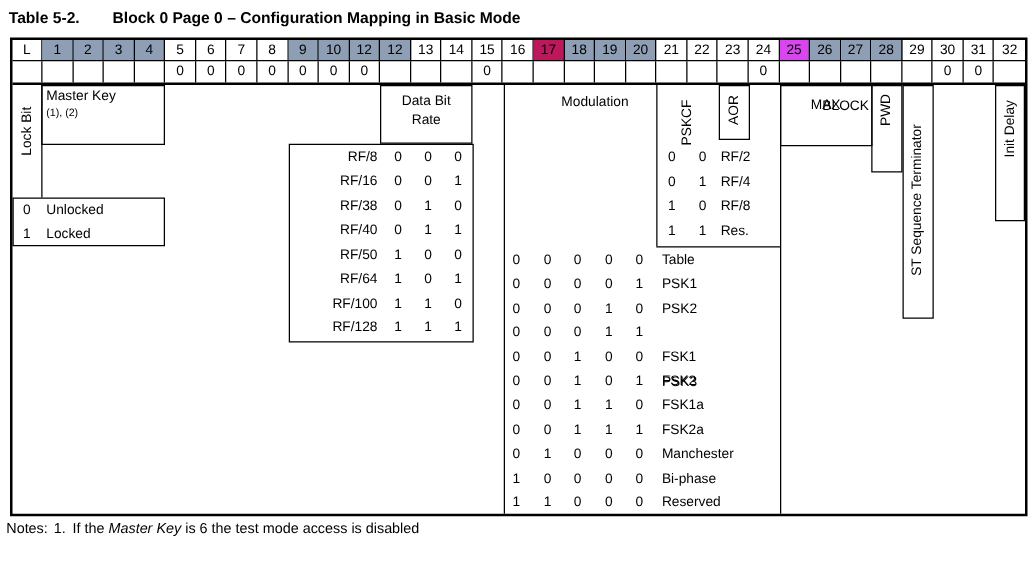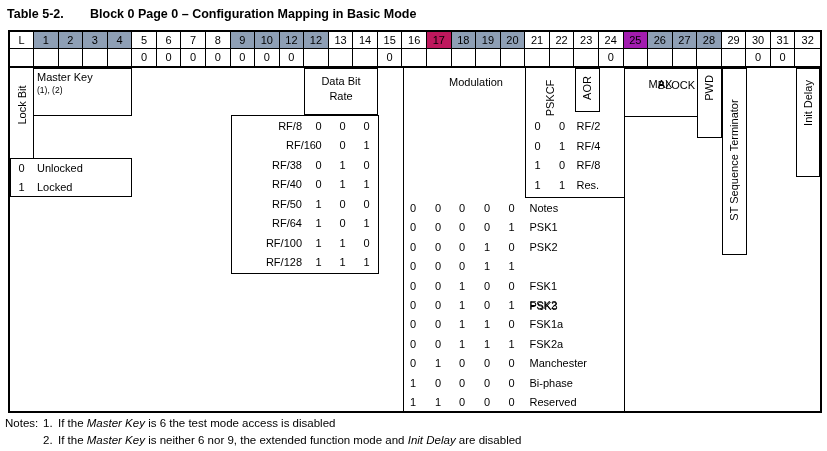--- a/index.html
+++ b/index.html
@@ -58,21 +58,21 @@
       <div class="hcell">15</div>
       <div class="hcell">16</div>
       <div class="hcell" style="background: #be185d;">17</div>
       <div class="hcell" style="background: rgb(142, 159, 181);">18</div>
       <div class="hcell" style="background: rgb(142, 159, 181);">19</div>
       <div class="hcell" style="background: rgb(142, 159, 181);">20</div>
       <div class="hcell">21</div>
       <div class="hcell">22</div>
       <div class="hcell">23</div>
       <div class="hcell">24</div>
-      <div class="hcell" style="background: #a21caf;">25</div>
+      <div class="hcell" style="background: #d946ef;">25</div>
       <div class="hcell" style="background: rgb(142, 159, 181);">26</div>
       <div class="hcell" style="background: rgb(142, 159, 181);">27</div>
       <div class="hcell" style="background: rgb(142, 159, 181);">28</div>
       <div class="hcell">29</div>
       <div class="hcell">30</div>
       <div class="hcell">31</div>
       <div class="hcell">32</div>
     </div>
   <div class="hdr" id="hdr2">
       <div class="hcell"></div>
@@ -141,21 +141,21 @@
 
   <div id="overlay">
       <span class="t" style="left: 21.5px; top: 167.5px;">0</span>
       <span class="t al" style="left: 37px; top: 167.5px;">Unlocked</span>
       <span class="t" style="left: 21.5px; top: 187px;">1</span>
       <span class="t al" style="left: 37px; top: 187px;">Locked</span>
       <span class="t ar" style="left: 302px; top: 125.5px;">RF/8</span>
       <span class="t" style="left: 318.5px; top: 125.5px;">0</span>
       <span class="t" style="left: 342.5px; top: 125.5px;">0</span>
       <span class="t" style="left: 366.5px; top: 125.5px;">0</span>
-      <span class="t ar" style="left: 316px; top: 145px;">RF/16</span>
+      <span class="t ar" style="left: 302px; top: 145px;">RF/16</span>
       <span class="t" style="left: 318.5px; top: 145px;">0</span>
       <span class="t" style="left: 342.5px; top: 145px;">0</span>
       <span class="t" style="left: 366.5px; top: 145px;">1</span>
       <span class="t ar" style="left: 302px; top: 164.5px;">RF/38</span>
       <span class="t" style="left: 318.5px; top: 164.5px;">0</span>
       <span class="t" style="left: 342.5px; top: 164.5px;">1</span>
       <span class="t" style="left: 366.5px; top: 164.5px;">0</span>
       <span class="t ar" style="left: 302px; top: 184px;">RF/40</span>
       <span class="t" style="left: 318.5px; top: 184px;">0</span>
       <span class="t" style="left: 342.5px; top: 184px;">1</span>
@@ -174,21 +174,21 @@
       <span class="t" style="left: 366.5px; top: 242.5px;">0</span>
       <span class="t ar" style="left: 302px; top: 262px;">RF/128</span>
       <span class="t" style="left: 318.5px; top: 262px;">1</span>
       <span class="t" style="left: 342.5px; top: 262px;">1</span>
       <span class="t" style="left: 366.5px; top: 262px;">1</span>
       <span class="t" style="left: 413px; top: 208px;">0</span>
       <span class="t" style="left: 438px; top: 208px;">0</span>
       <span class="t" style="left: 462px; top: 208px;">0</span>
       <span class="t" style="left: 487px; top: 208px;">0</span>
       <span class="t" style="left: 511.5px; top: 208px;">0</span>
-      <span class="t al" style="left: 529.5px; top: 208px;">Notes</span>
+      <span class="t al" style="left: 529.5px; top: 208px;">Table</span>
       <span class="t" style="left: 413px; top: 227.4px;">0</span>
       <span class="t" style="left: 438px; top: 227.4px;">0</span>
       <span class="t" style="left: 462px; top: 227.4px;">0</span>
       <span class="t" style="left: 487px; top: 227.4px;">0</span>
       <span class="t" style="left: 511.5px; top: 227.4px;">1</span>
       <span class="t al" style="left: 529.5px; top: 227.4px;">PSK1</span>
       <span class="t" style="left: 413px; top: 246.8px;">0</span>
       <span class="t" style="left: 438px; top: 246.8px;">0</span>
       <span class="t" style="left: 462px; top: 246.8px;">0</span>
       <span class="t" style="left: 487px; top: 246.8px;">1</span>
@@ -251,15 +251,14 @@
       <span class="t" style="left: 537.5px; top: 165px;">1</span>
       <span class="t" style="left: 562px; top: 165px;">0</span>
       <span class="t al" style="left: 576.5px; top: 165px;">RF/8</span>
       <span class="t" style="left: 537.5px; top: 184.5px;">1</span>
       <span class="t" style="left: 562px; top: 184.5px;">1</span>
       <span class="t al" style="left: 576.5px; top: 184.5px;">Res.</span>
     </div>
 
   <div class="notes" id="notes">
       <div class="note-line"><span class="note-label">Notes:</span><span class="note-num">1.</span><span>If the </span><span class="it">Master Key</span><span> is 6 the test mode access is disabled</span></div>
-      <div class="note-line"><span class="note-label">&nbsp;</span><span class="note-num">2.</span><span>If the </span><span class="it">Master Key</span><span> is neither 6 nor 9, the extended function mode and </span><span class="it">Init Delay</span><span> are disabled</span></div>
     </div>
 </div>
 
 </body></html>

